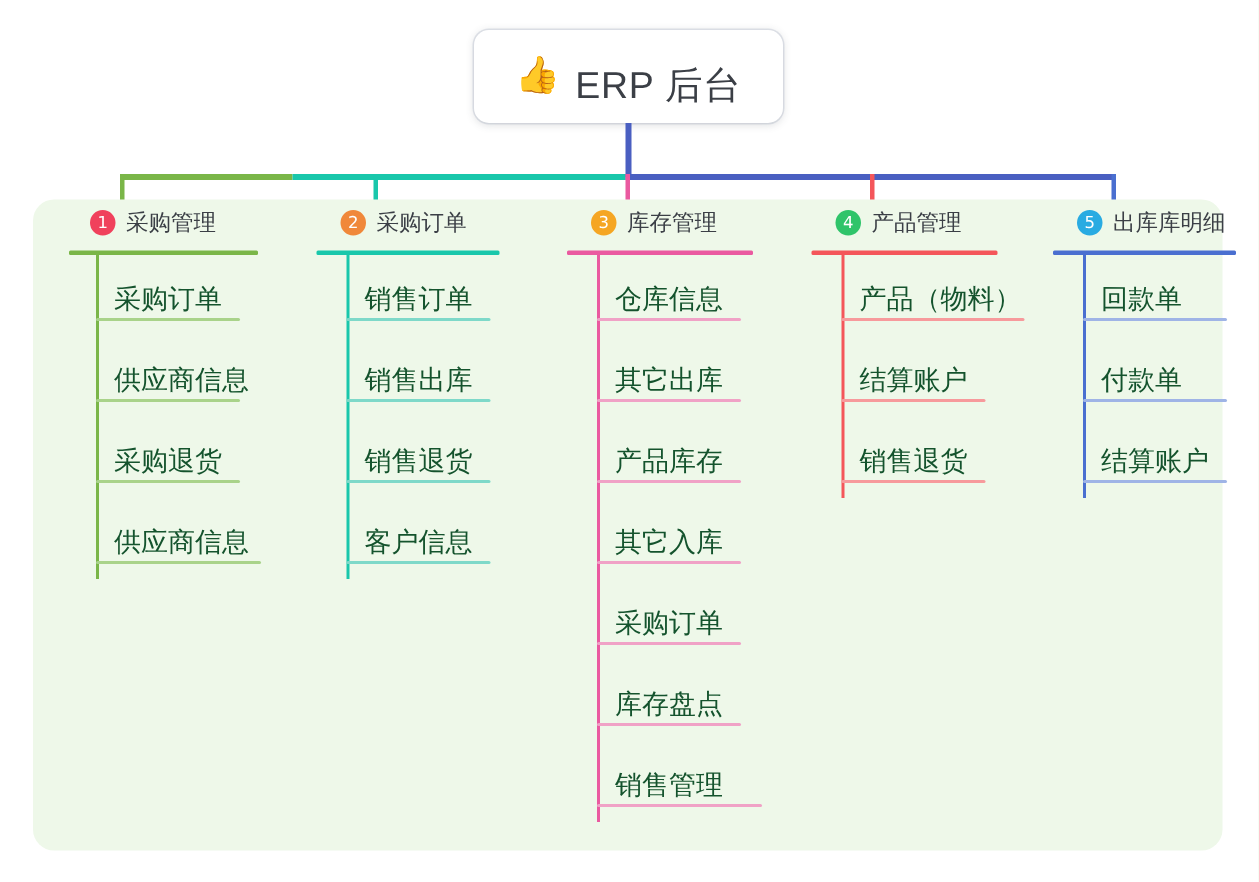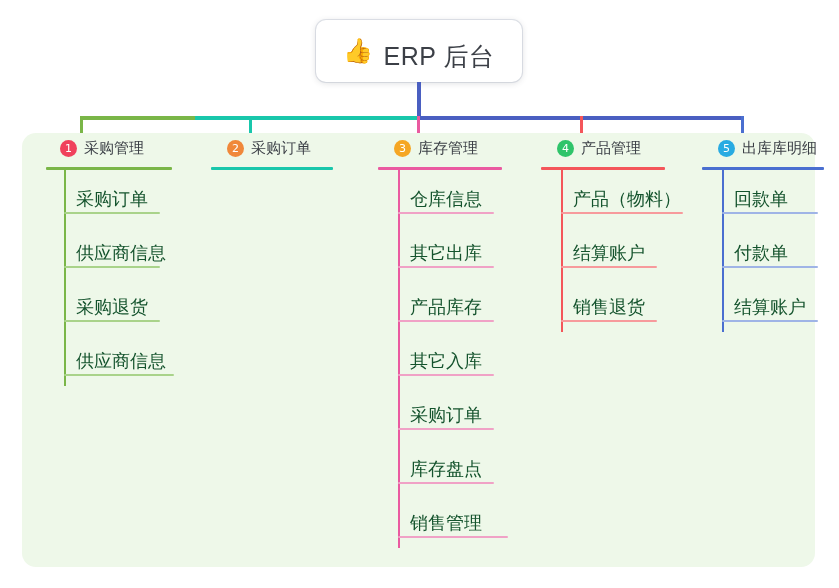--- a/index.html
+++ b/index.html
@@ -172,20 +172,39 @@
       </div>
     </div>
   </div>
 
   <div class="column" style="left:187px;">
     <div class="col-head">
       <span class="badge" style="background:#f0883a;">2</span>
       <span class="col-title">采购订单</span>
     </div>
     <div class="head-rule" style="background:#19c7ab; width:122px; margin-left:2px;"></div>
+    <div class="items">
+      <div class="trunk" style="background:#19c7ab; height:216px;"></div>
+      <div class="item">
+        <span class="item-label">销售订单</span>
+        <span class="item-rule" style="background:#7ed9c9;"></span>
+      </div>
+      <div class="item">
+        <span class="item-label">销售出库</span>
+        <span class="item-rule" style="background:#7ed9c9;"></span>
+      </div>
+      <div class="item">
+        <span class="item-label">销售退货</span>
+        <span class="item-rule" style="background:#7ed9c9;"></span>
+      </div>
+      <div class="item">
+        <span class="item-label">客户信息</span>
+        <span class="item-rule" style="background:#7ed9c9;"></span>
+      </div>
+    </div>
   </div>
 
   <div class="column" style="left:354px;">
     <div class="col-head">
       <span class="badge" style="background:#f5a623;">3</span>
       <span class="col-title">库存管理</span>
     </div>
     <div class="head-rule" style="background:#ea5aa0; width:124px; margin-left:2px;"></div>
     <div class="items">
       <div class="trunk" style="background:#ea5aa0; height:378px;"></div>

